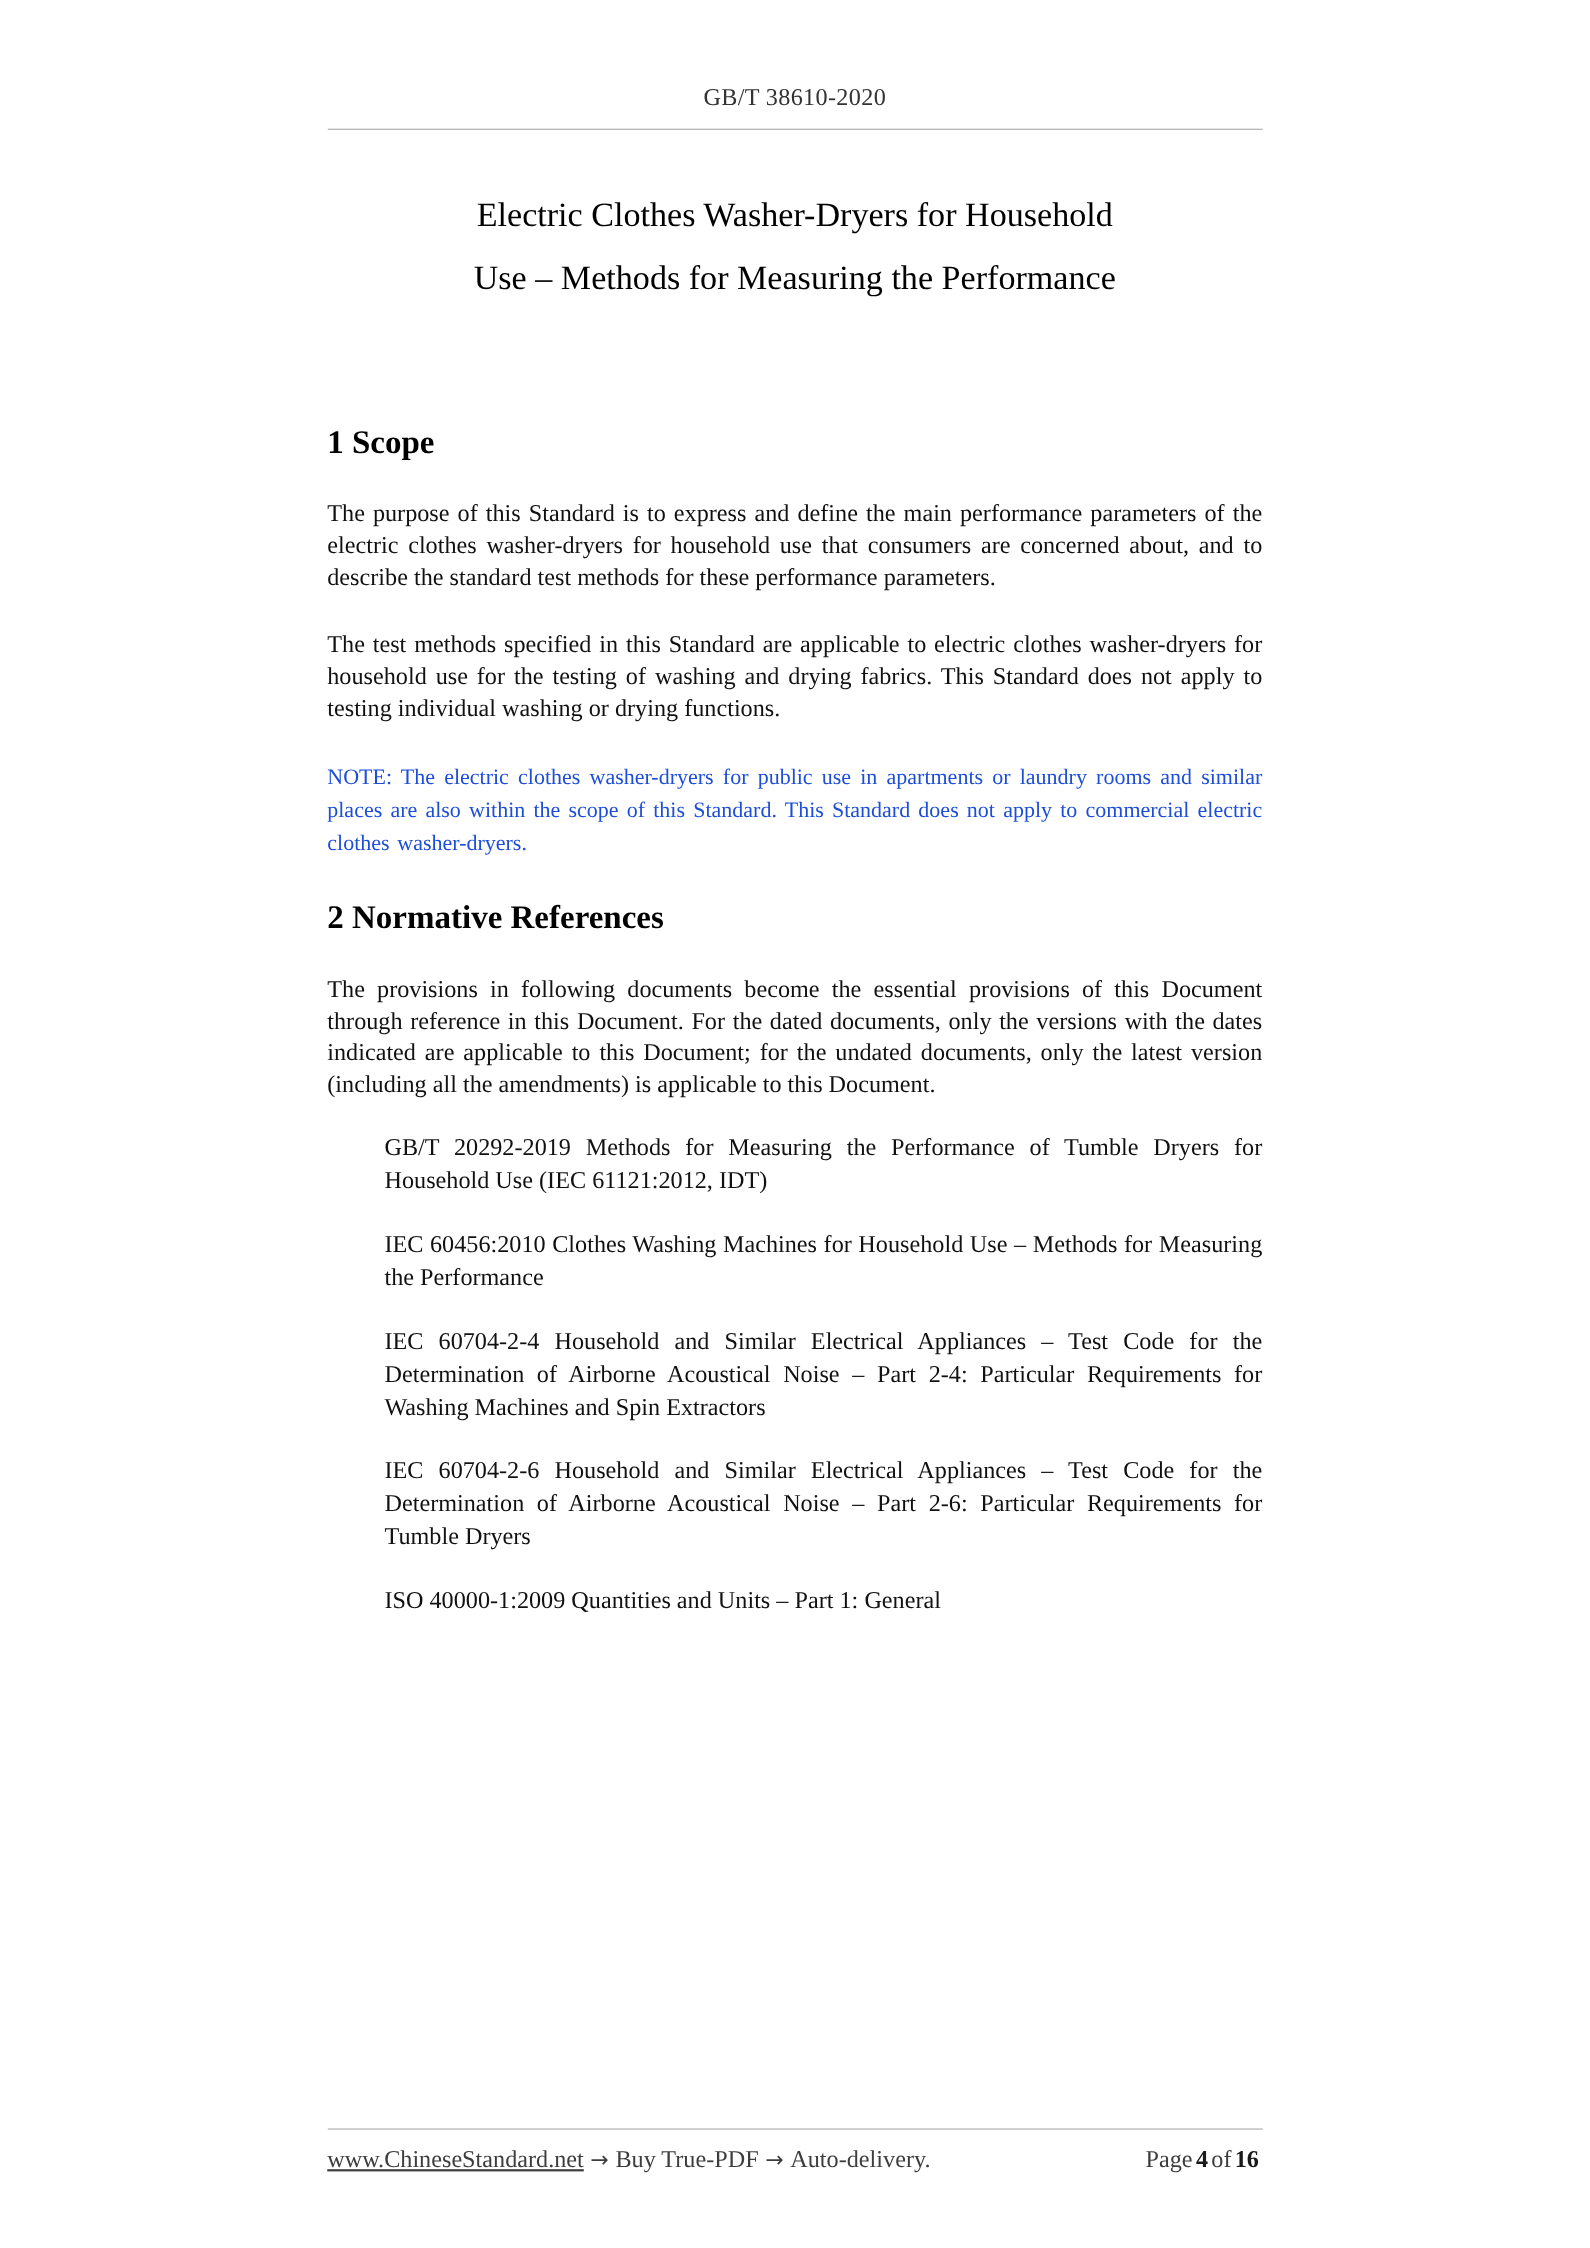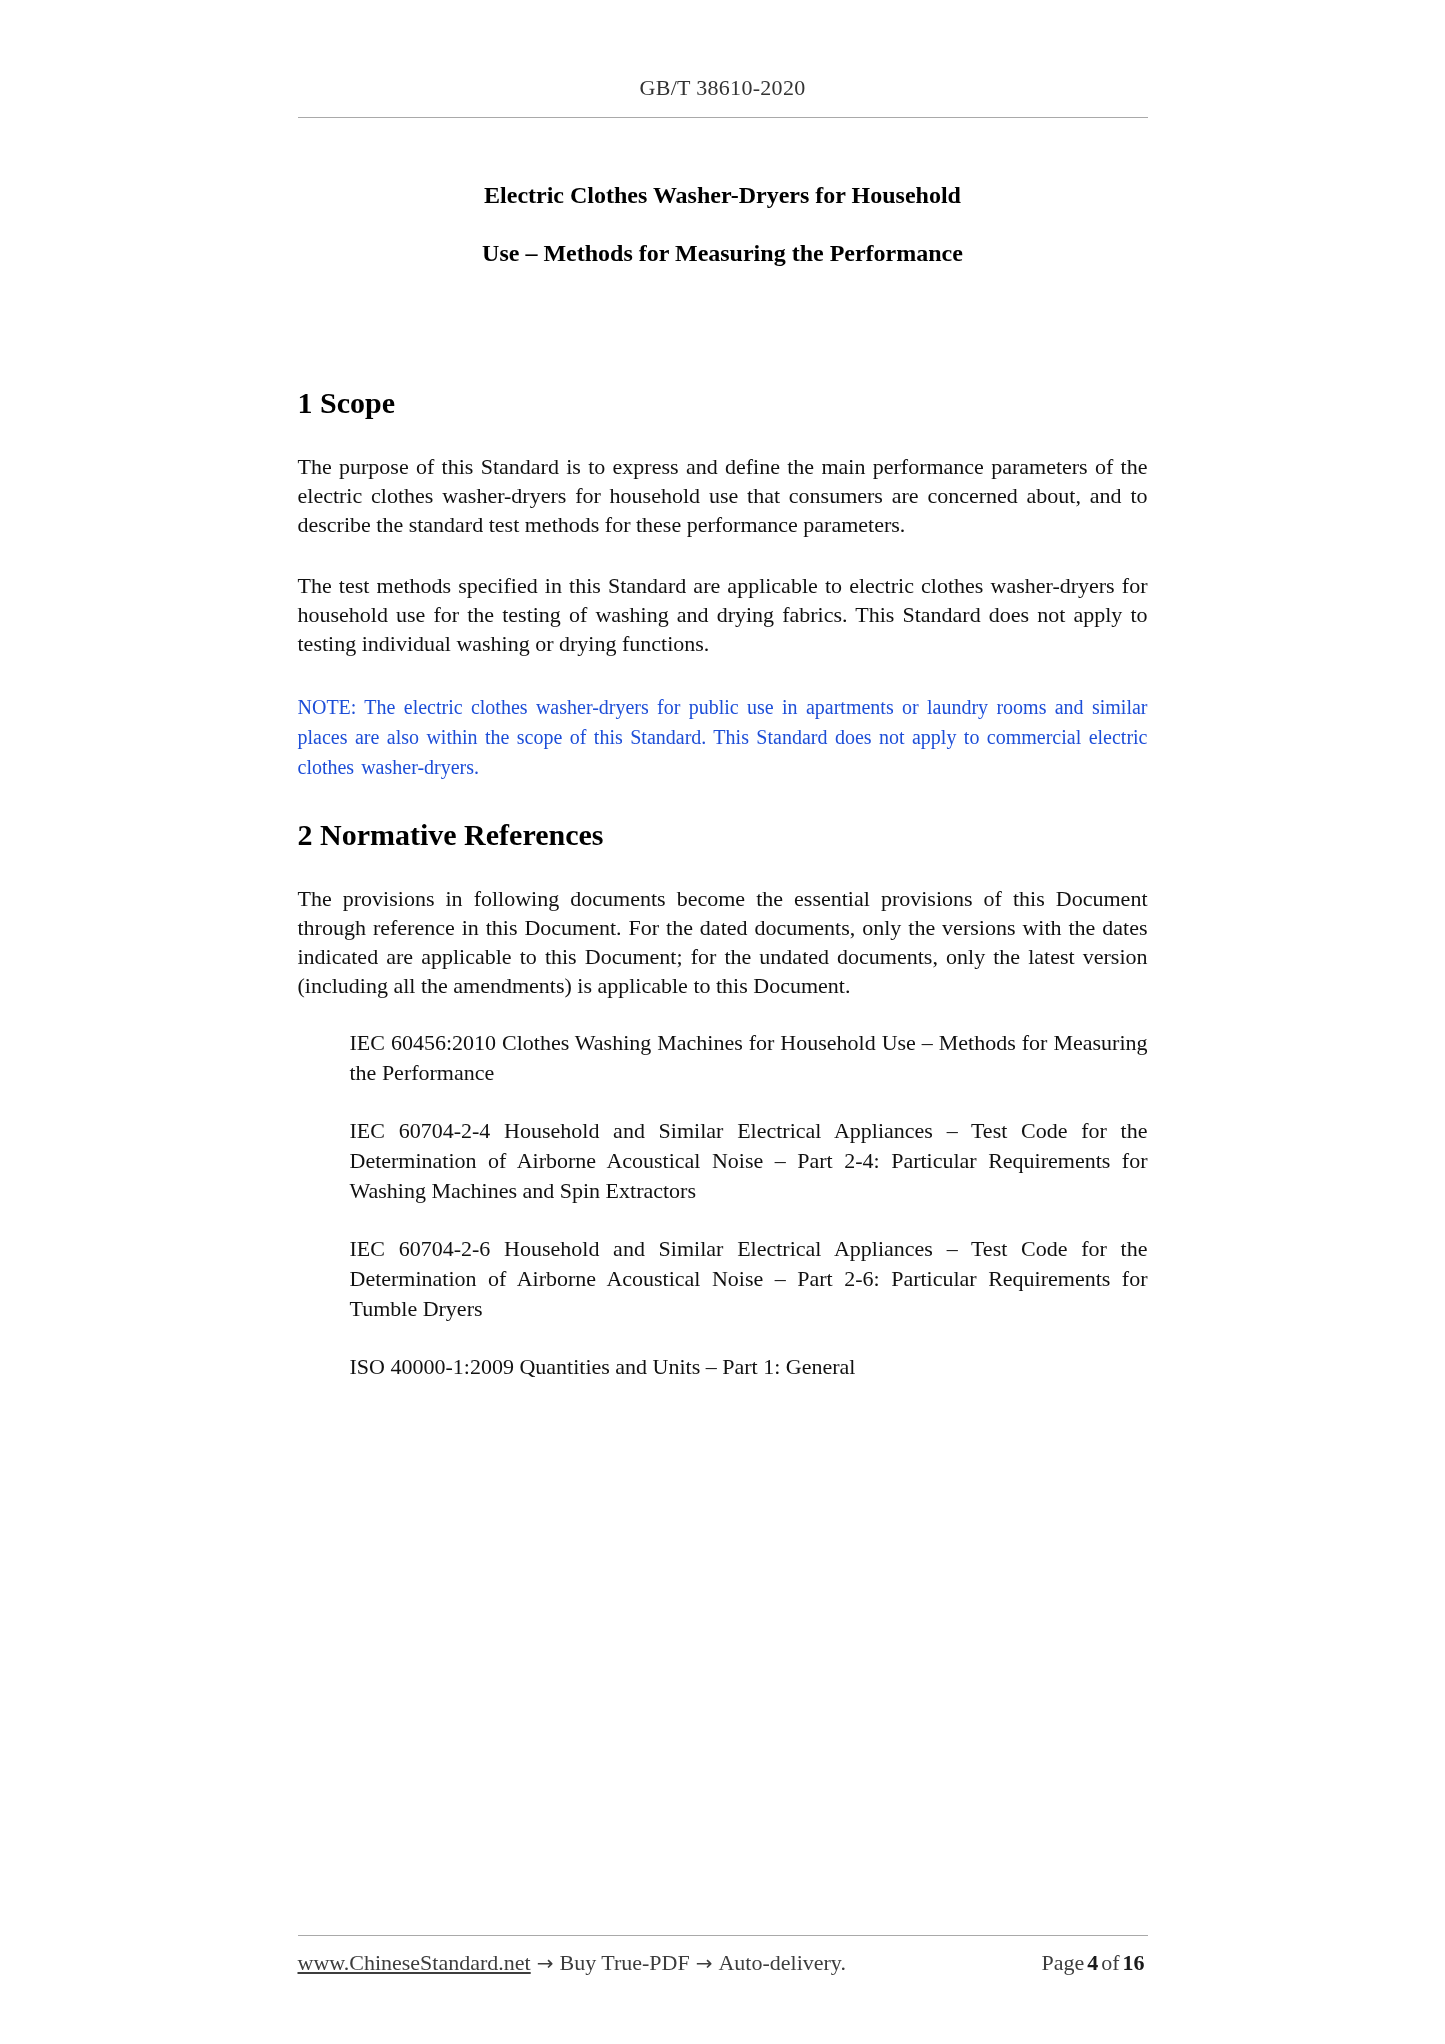--- a/index.html
+++ b/index.html
@@ -26,22 +26,22 @@
     letter-spacing: 0.3px;
   }
   .header-rule {
     border: none;
     border-top: 1px solid #a9a9a9;
     margin: 16px 0 0 0;
   }
   .doc-title {
     margin: 48px 40px 0 40px;
     text-align: center;
-    font-size: 24px;
-    font-weight: bold;
+    font-size: 31px;
+    font-weight: normal;
     line-height: 58px;
     color: #000000;
   }
   h2.section-heading {
     font-size: 30px;
     font-weight: bold;
     color: #000000;
     margin: 0;
   }
   #scope-heading { margin-top: 104px; }
@@ -122,20 +122,21 @@
   <h2 class="section-heading" id="scope-heading">1 Scope</h2>
 
   <p class="body-para">The purpose of this Standard is to express and define the main performance parameters of the electric clothes washer-dryers for household use that consumers are concerned about, and to describe the standard test methods for these performance parameters.</p>
   <p class="body-para">The test methods specified in this Standard are applicable to electric clothes washer-dryers for household use for the testing of washing and drying fabrics. This Standard does not apply to testing individual washing or drying functions.</p>
   <p class="note-para">NOTE: The electric clothes washer-dryers for public use in apartments or laundry rooms and similar places are also within the scope of this Standard. This Standard does not apply to commercial electric clothes washer-dryers.</p>
 
   <h2 class="section-heading" id="normative-heading">2 Normative References</h2>
 
   <p class="body-para">The provisions in following documents become the essential provisions of this Document through reference in this Document. For the dated documents, only the versions with the dates indicated are applicable to this Document; for the undated documents, only the latest version (including all the amendments) is applicable to this Document.</p>
 
+  <p class="reference-item">GB/T 20292-2019 Methods for Measuring the Performance of Tumble Dryers for Household Use (IEC 61121:2012, IDT)</p>
   <p class="reference-item">IEC 60456:2010 Clothes Washing Machines for Household Use – Methods for Measuring the Performance</p>
   <p class="reference-item">IEC 60704-2-4 Household and Similar Electrical Appliances – Test Code for the Determination of Airborne Acoustical Noise – Part 2-4: Particular Requirements for Washing Machines and Spin Extractors</p>
   <p class="reference-item">IEC 60704-2-6 Household and Similar Electrical Appliances – Test Code for the Determination of Airborne Acoustical Noise – Part 2-6: Particular Requirements for Tumble Dryers</p>
   <p class="reference-item">ISO 40000-1:2009 Quantities and Units – Part 1: General</p>
 
   <div class="doc-footer">
     <hr class="footer-rule">
     <div class="footer-row">
       <div class="footer-left">
         <a>www.ChineseStandard.net</a><span class="footer-arrow">→</span><span>Buy True-PDF</span><span class="footer-arrow">→</span><span>Auto-delivery.</span>

